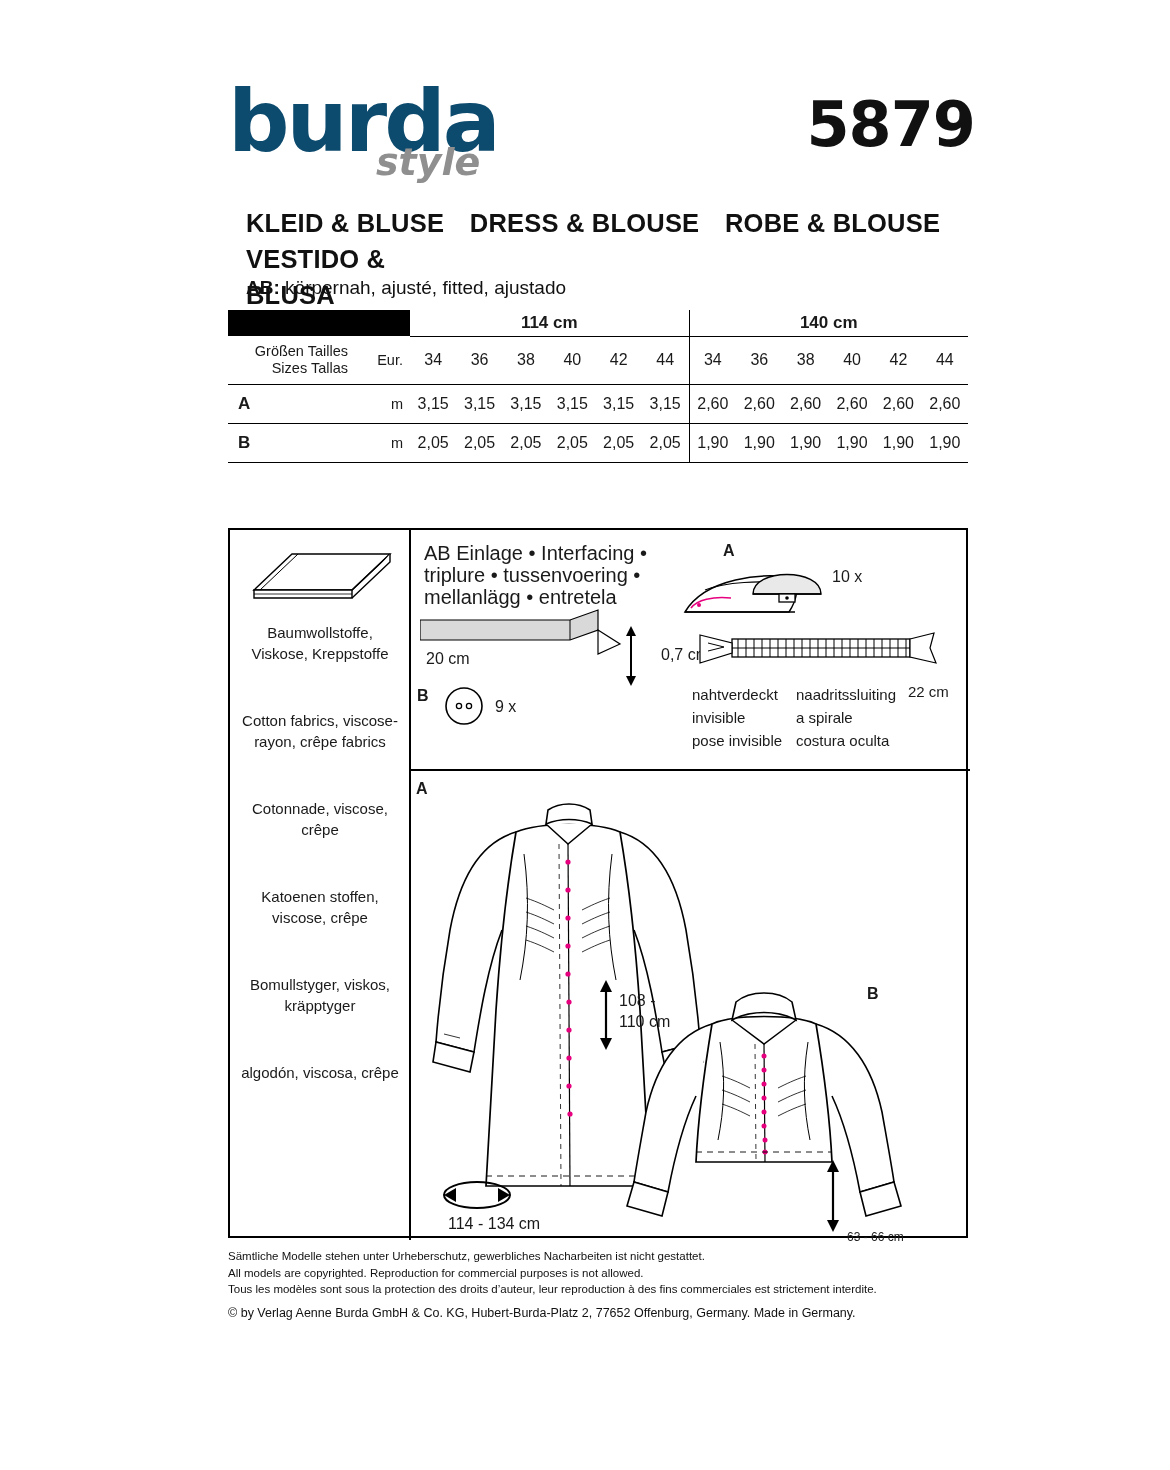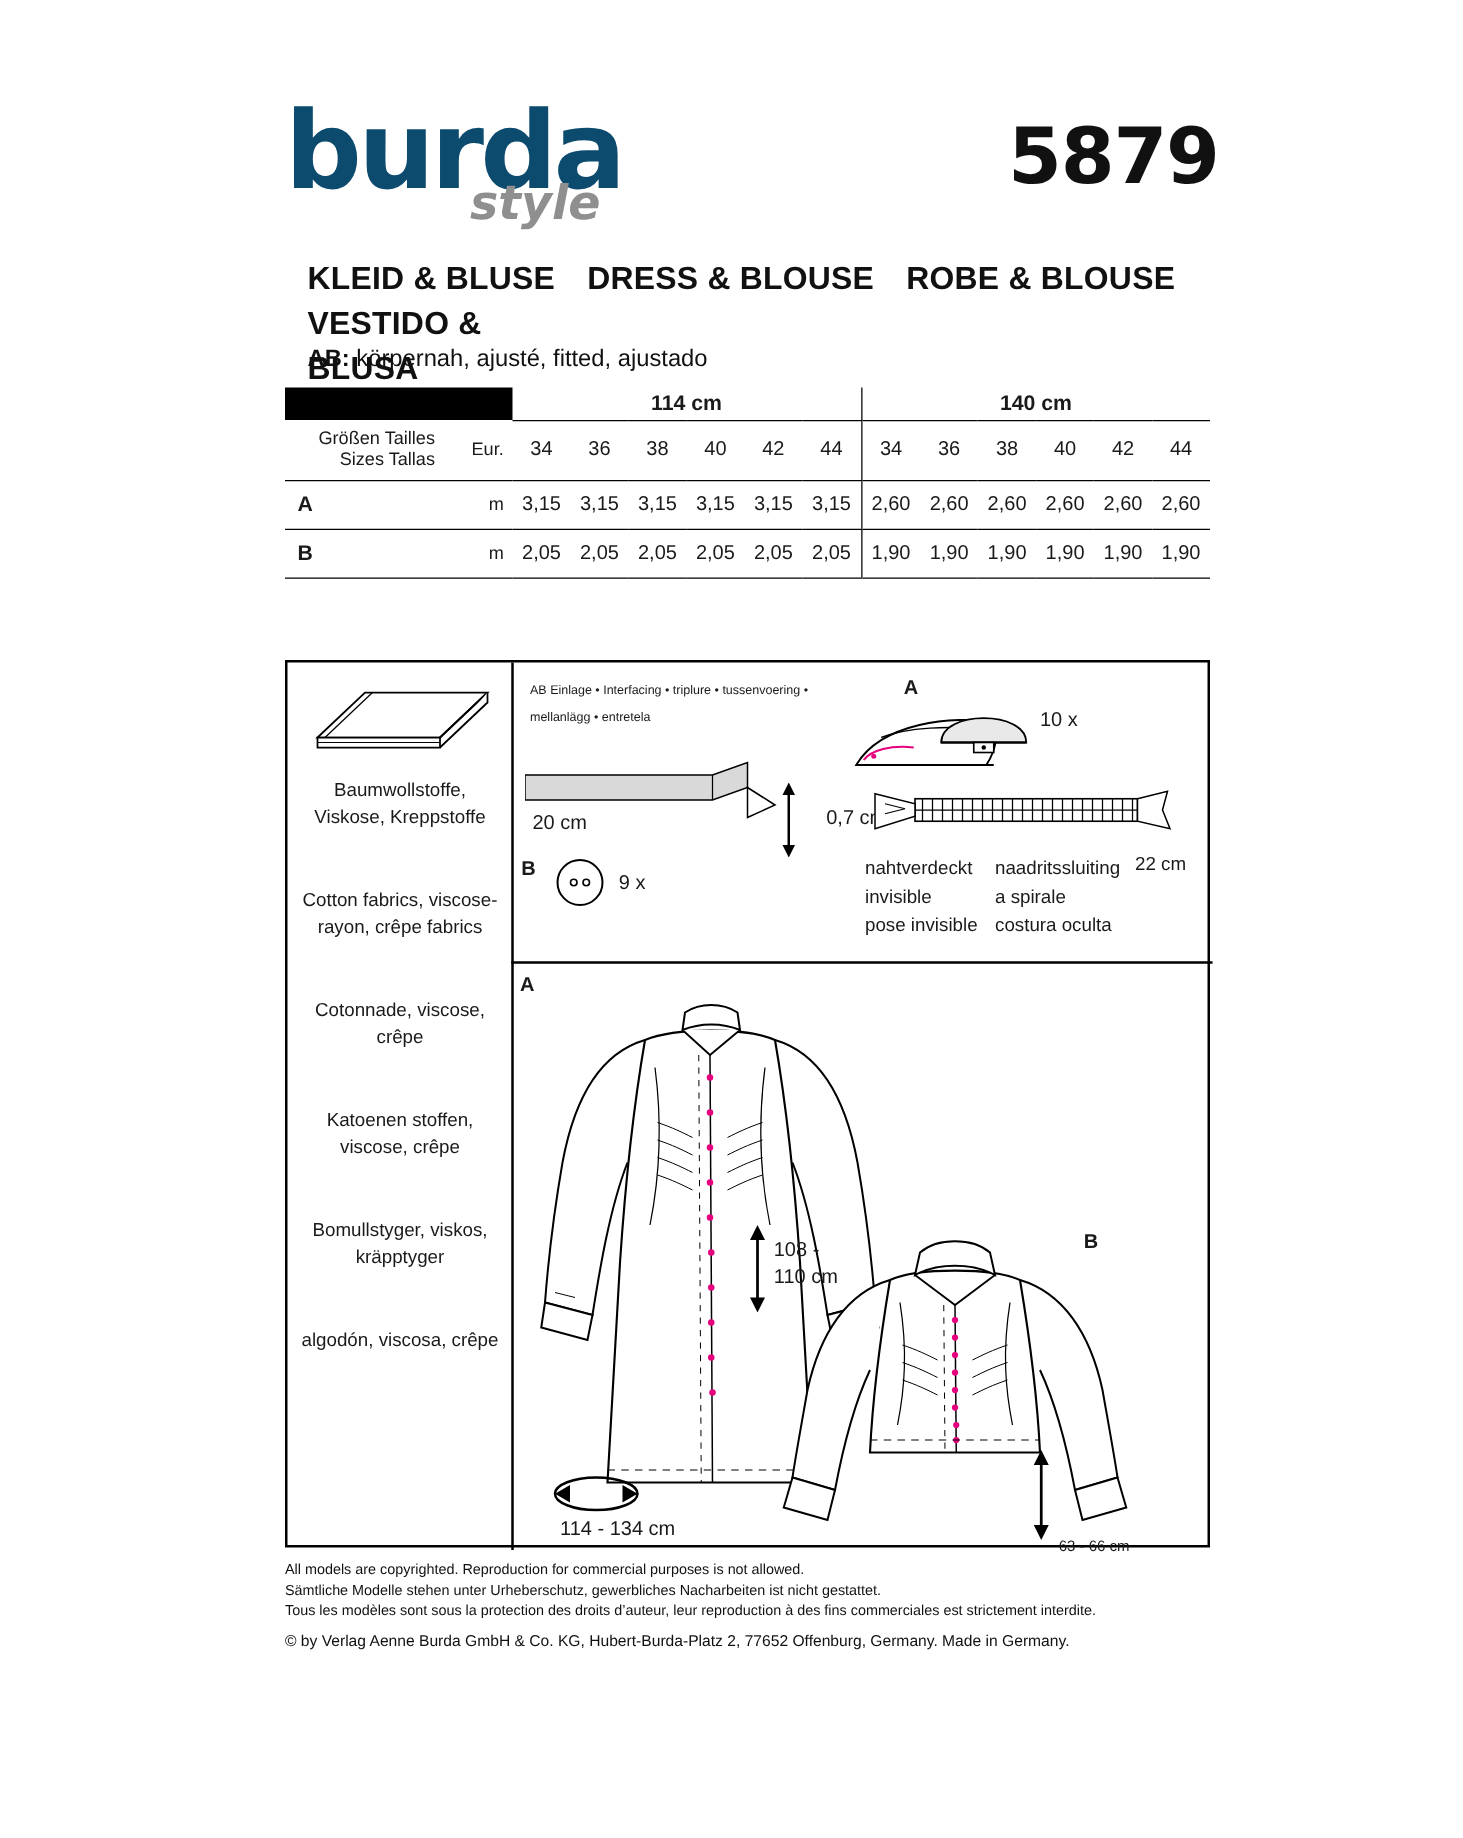--- a/index.html
+++ b/index.html
@@ -103,21 +103,21 @@
   .fabric-swatch { position:absolute; left:10px; top:10px; width:160px; height:70px; }
   .fabric-list {
     position:absolute; left:10px; top:92px; width:160px;
     font-size:15px; line-height:21px;text-align:center;
   }
   .fabric-list div { margin-bottom:46px; }
 
   
   .interf-txt {
     position:absolute; left:194px; top:12px; width:250px;
-    font-size:10px; line-height:22px;
+    font-size:20px; line-height:22px;
   }
   .dim30 { position:absolute; left:196px; top:120px; font-size:16px; }
   .dim07 { position:absolute; left:431px; top:116px; font-size:16px; }
   .b-label { position:absolute; left:187px; top:157px; font-size:16px; font-weight:bold; }
   .btn9 { position:absolute; left:265px; top:168px; font-size:16px; }
   .a-label-top { position:absolute; left:493px; top:12px; font-size:16px; font-weight:bold; }
   .btn10 { position:absolute; left:602px; top:38px; font-size:16px; }
   .zip-txt-1 { position:absolute; left:462px; top:153px; font-size:15px; line-height:23px; width:100px; }
   .zip-txt-2 { position:absolute; left:566px; top:153px; font-size:15px; line-height:23px; width:120px; }
   .zip-22 { position:absolute; left:678px; top:153px; font-size:15px; }
@@ -458,19 +458,19 @@
       <svg width="16" height="72" viewBox="0 0 16 72">
         <line x1="8" y1="5" x2="8" y2="67" stroke="#000" stroke-width="2.2"></line>
         <polygon points="8,0 2,12 14,12" fill="#000"></polygon>
         <polygon points="8,72 2,60 14,60" fill="#000"></polygon>
       </svg>
     </div>
     <div class="len-B">63 - 66 cm</div>
   </div>
 
   <div class="footer">
+    <div>Sämtliche Modelle stehen unter Urheberschutz, gewerbliches Nacharbeiten ist nicht gestattet.</div>
     <div>All models are copyrighted. Reproduction for commercial purposes is not allowed.</div>
-    <div>Sämtliche Modelle stehen unter Urheberschutz, gewerbliches Nacharbeiten ist nicht gestattet.</div>
     <div>Tous les modèles sont sous la protection des droits d’auteur, leur reproduction à des fins commerciales est strictement interdite.</div>
     <div class="f-last">© by Verlag Aenne Burda GmbH &amp; Co. KG, Hubert-Burda-Platz 2, 77652 Offenburg, Germany. Made in Germany.</div>
   </div>
 
 </div>
 
 </body></html>

